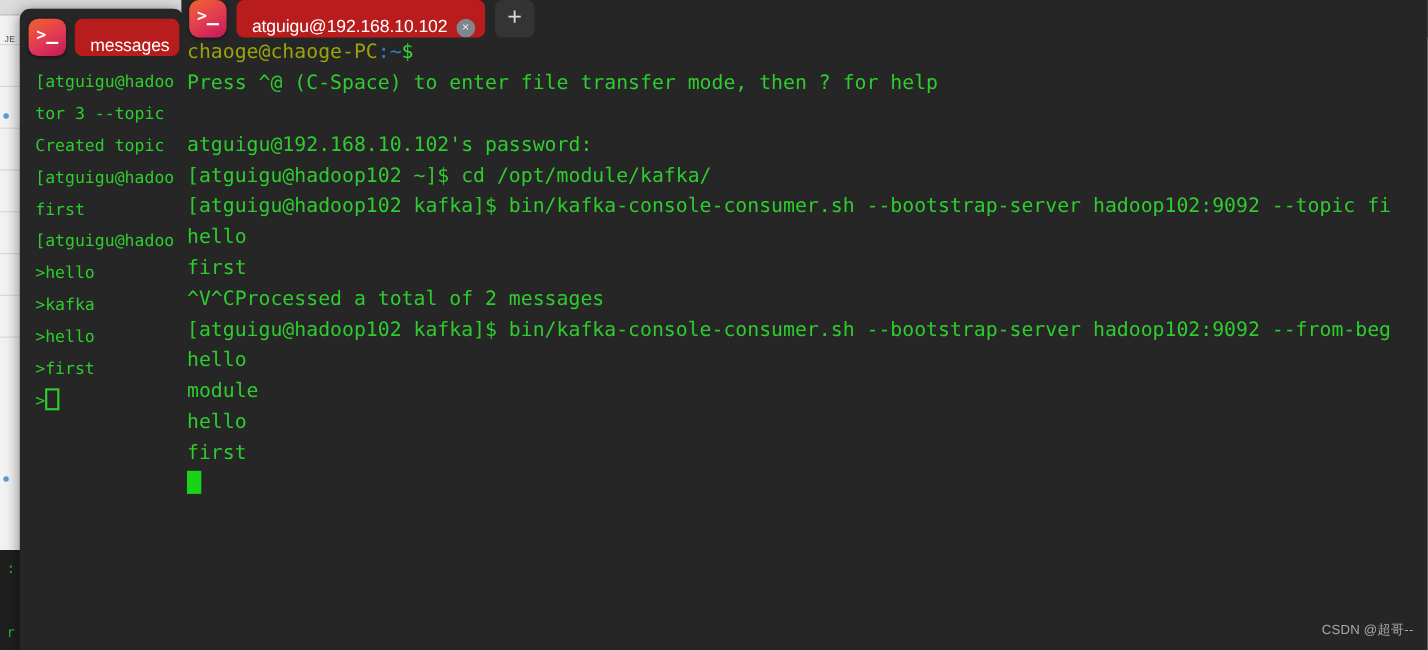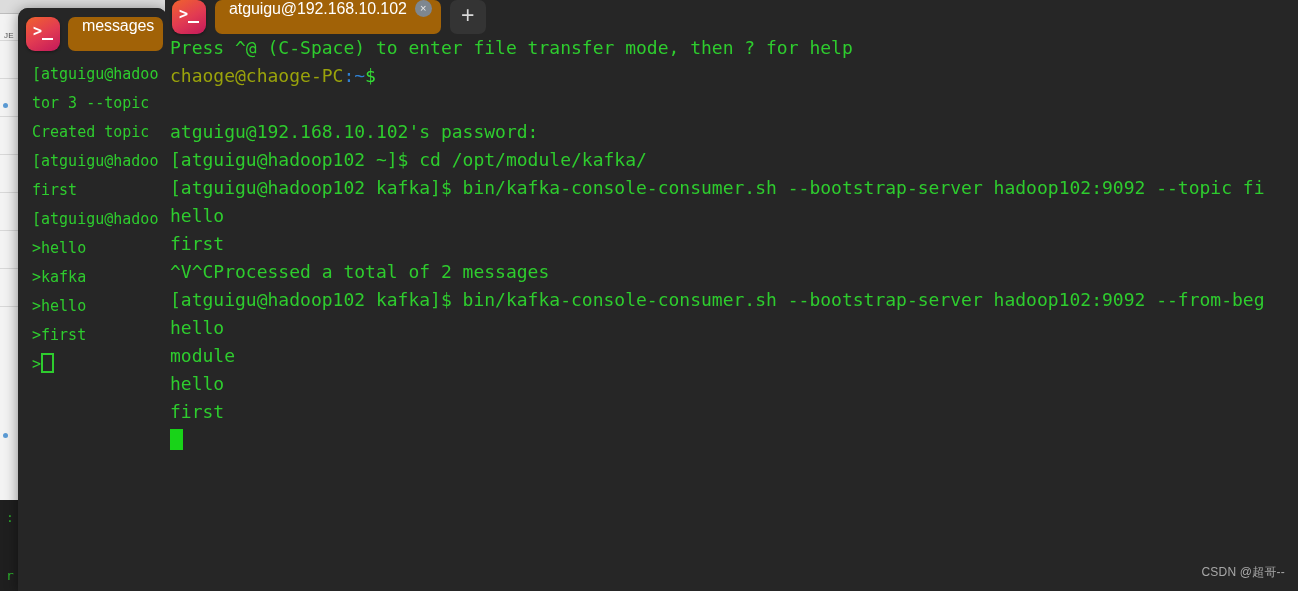--- a/index.html
+++ b/index.html
@@ -122,23 +122,23 @@
   .app-icon::after {
     content:"";
     position:absolute;
     left:16px; top:21px;
     width:11px; height:2px;
     background:#fff;
   }
 
   .tab {
     height:34px;
-    background:#a16207;
+    background:#b91c1c;
     border-radius:7px;
-    display:flex; align-items:flex-start;
+    display:flex; align-items:flex-end;
     padding:0 9px 0 14px;
     gap:8px;
     flex:0 0 auto;
     max-width:100%;
     overflow:hidden;
   }
   .tab-title {
     color:#ffffff;
     font-size:16px;
     font-family:"Liberation Sans",sans-serif;
@@ -269,23 +269,23 @@
       <div class="app-icon"></div>
       <div class="tab">
         <span class="tab-title">atguigu@192.168.10.102</span>
         <span class="tab-close">×</span>
       </div>
       <div class="tab-new">+</div>
     </div>
 
     <div class="screen">
 
+      <div class="line"><span class="c-olive">chaoge@chaoge-PC</span><span class="c-blue">:~</span><span class="c-bright">$</span></div>
+
       <div class="line">Press ^@ (C-Space) to enter file transfer mode, then ? for help</div>
-
-      <div class="line"><span class="c-olive">chaoge@chaoge-PC</span><span class="c-blue">:~</span><span class="c-bright">$</span></div>
       <div class="line"></div>
       <div class="line">atguigu@192.168.10.102's password:</div>
       <div class="line">[atguigu@hadoop102 ~]$ cd /opt/module/kafka/</div>
       <div class="line">[atguigu@hadoop102 kafka]$ bin/kafka-console-consumer.sh --bootstrap-server hadoop102:9092 --topic fi</div>
       <div class="line">hello</div>
       <div class="line">first</div>
       <div class="line">^V^CProcessed a total of 2 messages</div>
       <div class="line">[atguigu@hadoop102 kafka]$ bin/kafka-console-consumer.sh --bootstrap-server hadoop102:9092 --from-beg</div>
       <div class="line">hello</div>
       <div class="line">module</div>

